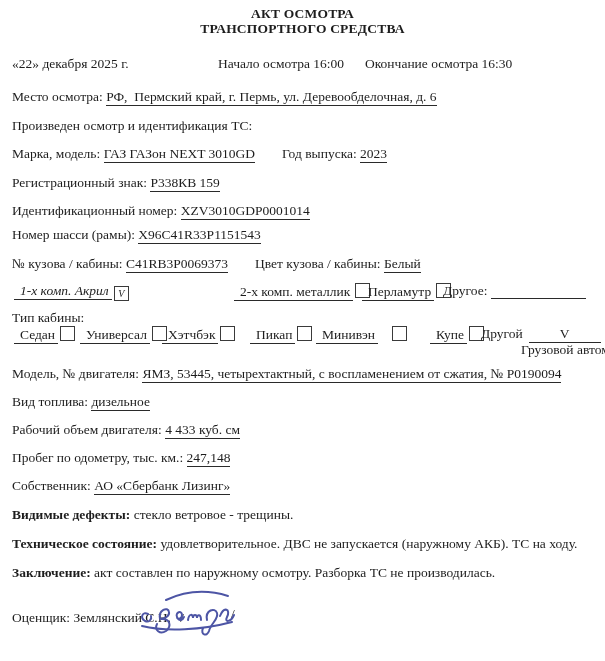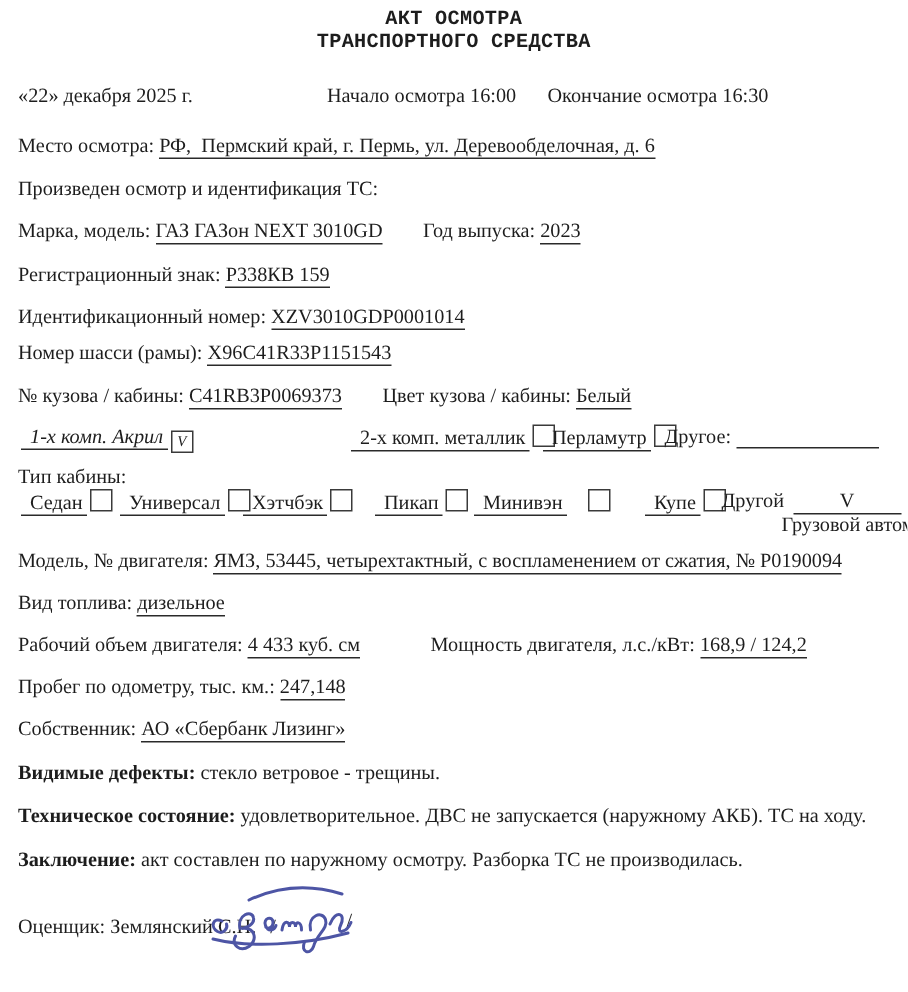--- a/index.html
+++ b/index.html
@@ -2,21 +2,21 @@
 <html><head>
 <meta charset="utf-8">
 <style>
   html,body{margin:0;padding:0;background:#ffffff;}
   .page{
     position:relative; width:605px; height:661px; background:#ffffff;
     font-family:"Liberation Serif","DejaVu Serif",serif;
     font-size:13.5px; color:#1d1d1d; overflow:hidden;
   }
   .row{position:absolute; left:12px; white-space:nowrap;}
-  .center{left:0; right:0; text-align:center; font-weight:bold; letter-spacing:.2px;font-family:Liberation Mono, monospace;}
+  .center{left:0; right:0; text-align:center; font-weight:bold; letter-spacing:.2px;}
   .b{font-weight:bold;}
   .uv{border-bottom:1px solid #2a2a2a; padding-bottom:1px; white-space:pre-wrap;}
   .abs{position:absolute; white-space:nowrap;}
   .cbx{
     display:inline-block; width:13px; height:13px; border:1px solid #3a3a3a;
     font-size:10px; line-height:13px; text-align:center; vertical-align:-2px;
     margin-left:2px; background:#fff;
   }
   .opt-label{border-bottom:1px solid #2a2a2a; padding:0 3px 1px 6px;}
   .blank{display:inline-block; border-bottom:1px solid #2a2a2a; height:14px; vertical-align:bottom;}
@@ -122,24 +122,20 @@
     <span class="uv">ЯМЗ, 53445, четырехтактный, с воспламенением от сжатия, № Р0190094</span>
   </div>
   <div class="row" style="top:394px;">
     <span>Вид топлива:</span>
     <span class="uv">дизельное</span>
   </div>
   <div class="row" style="top:422px;">
     <span>Рабочий объем двигателя:</span>
     <span class="uv">4 433 куб. см</span>
   </div>
-  <div class="abs" style="left:287px; top:422px;">
-    <span>Мощность двигателя, л.с./кВт:</span>
-    <span class="uv">168,9 / 124,2</span>
-  </div>
   <div class="row" style="top:450px;">
     <span>Пробег по одометру, тыс. км.:</span>
     <span class="uv">247,148</span>
   </div>
 
   <div class="row" style="top:478px;">
     <span>Собственник:</span>
     <span class="uv">АО «Сбербанк Лизинг»</span>
   </div>
 

